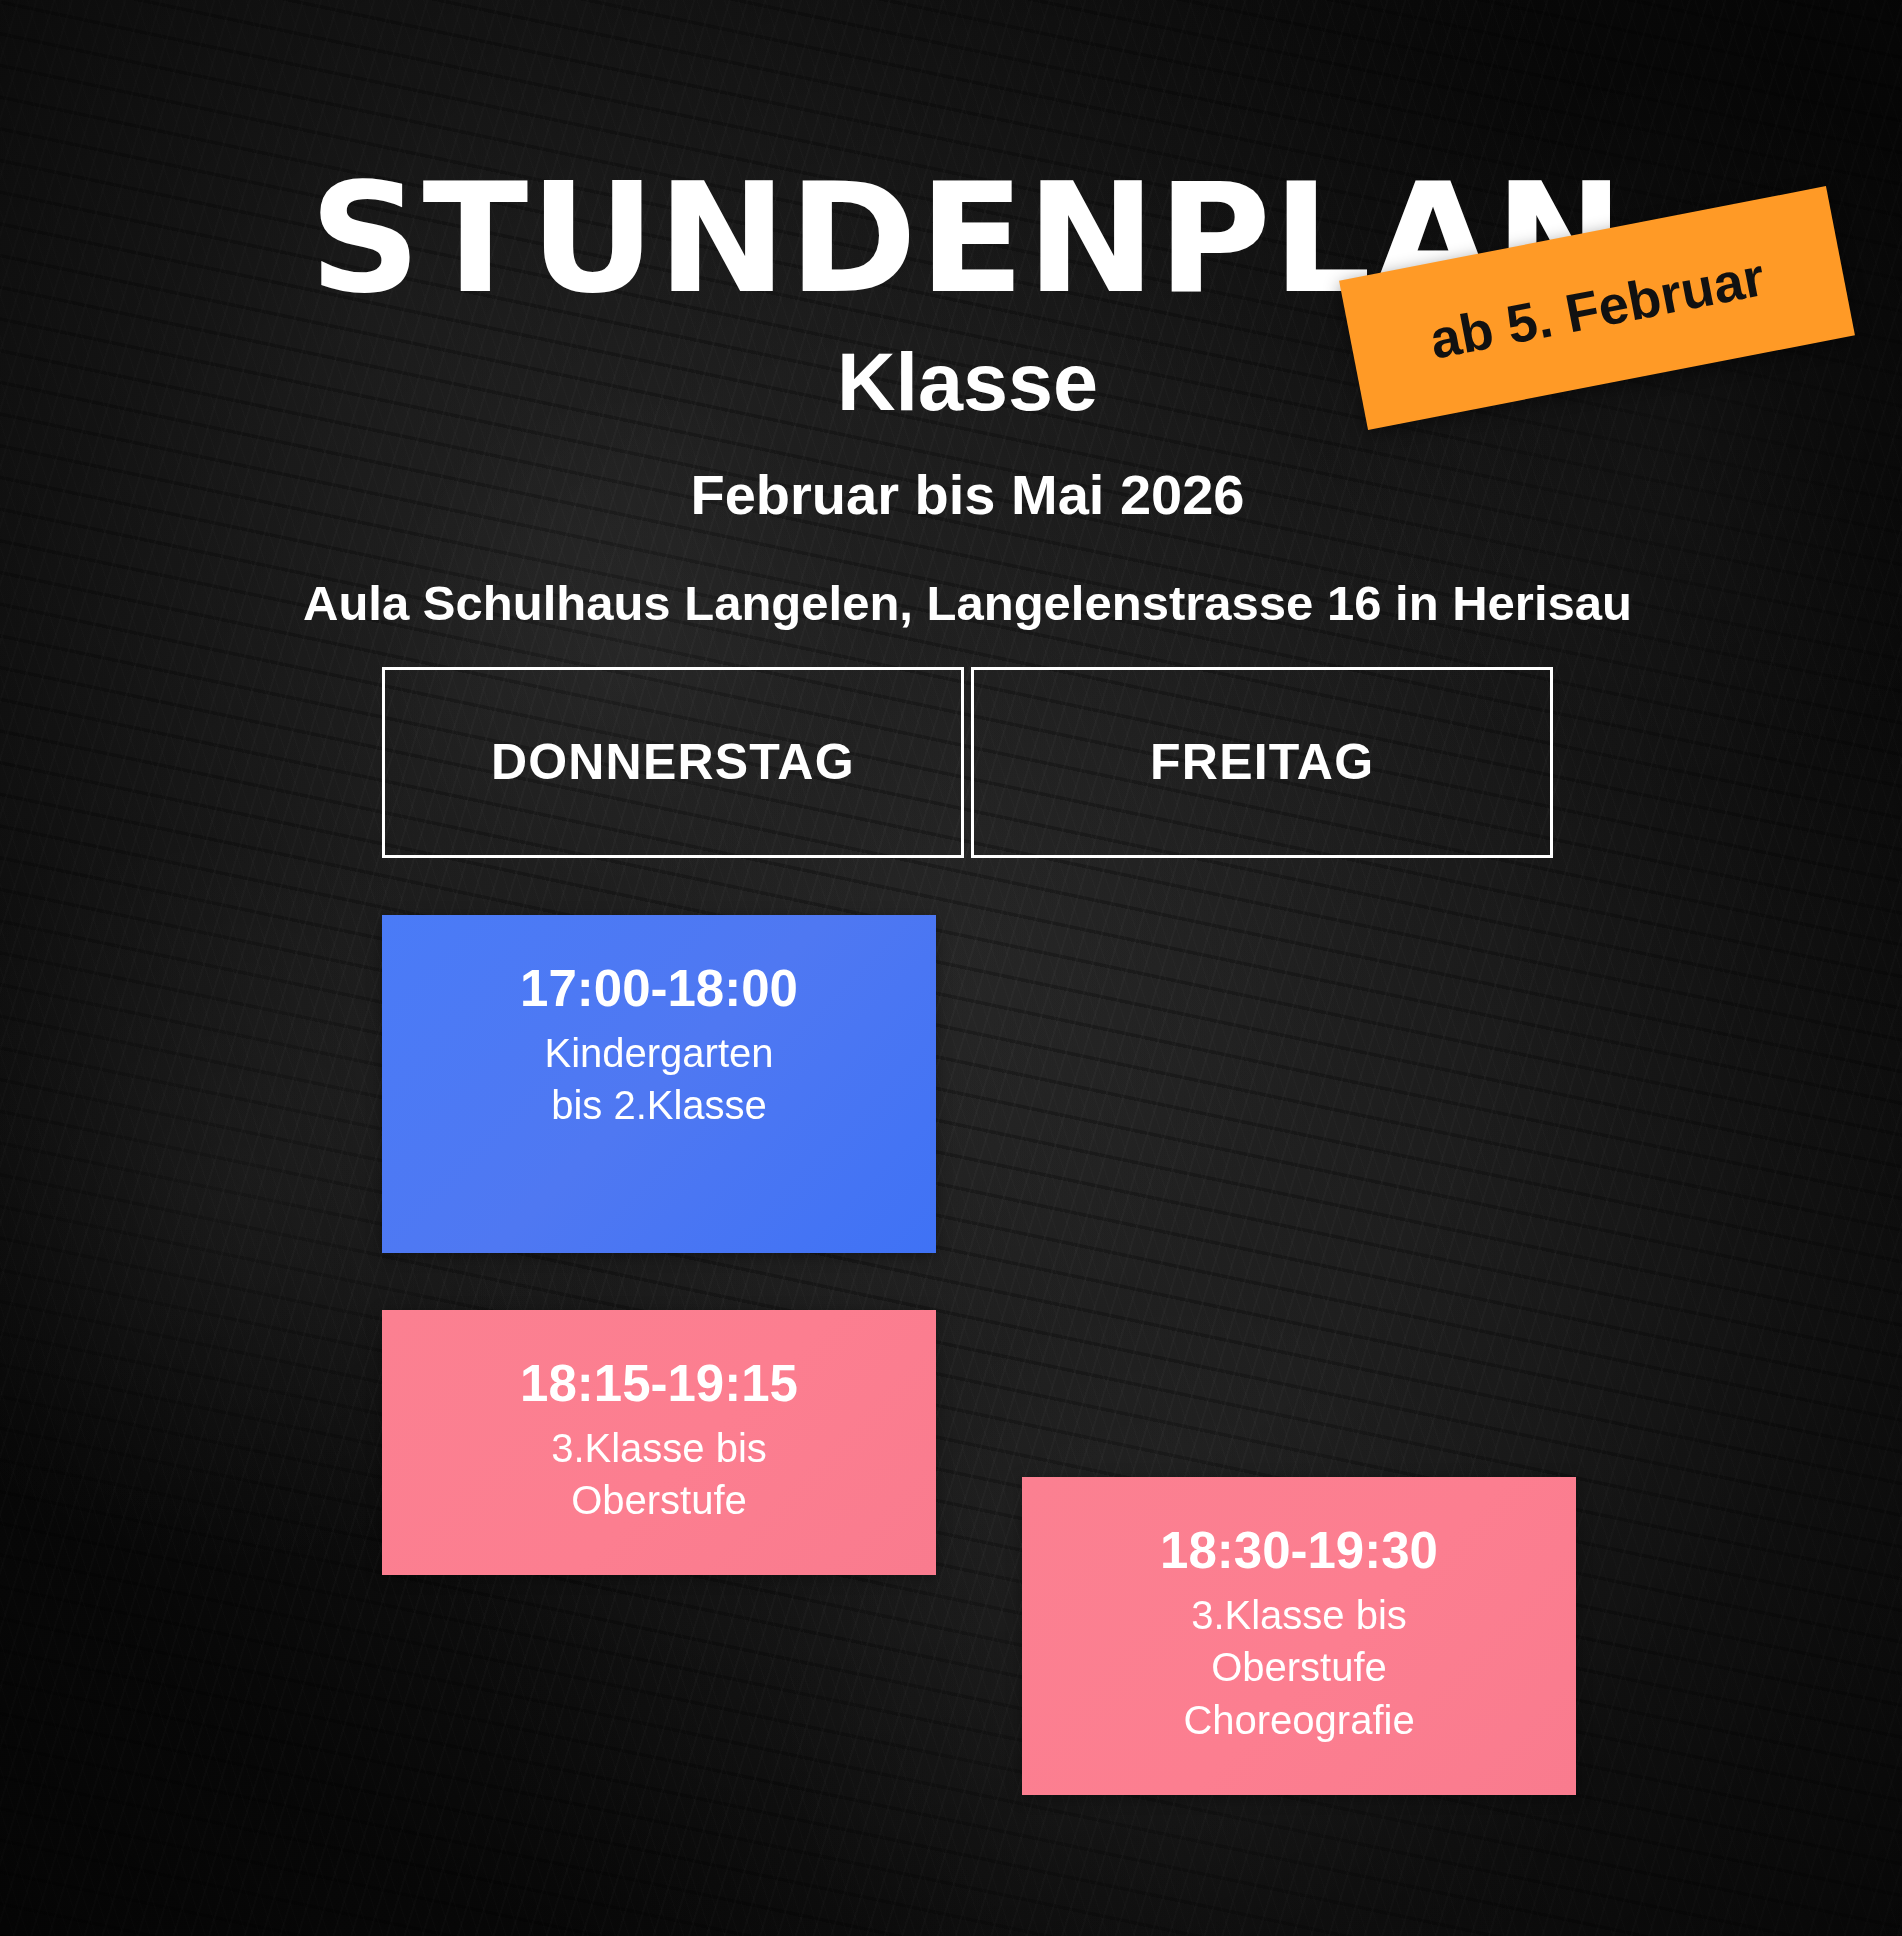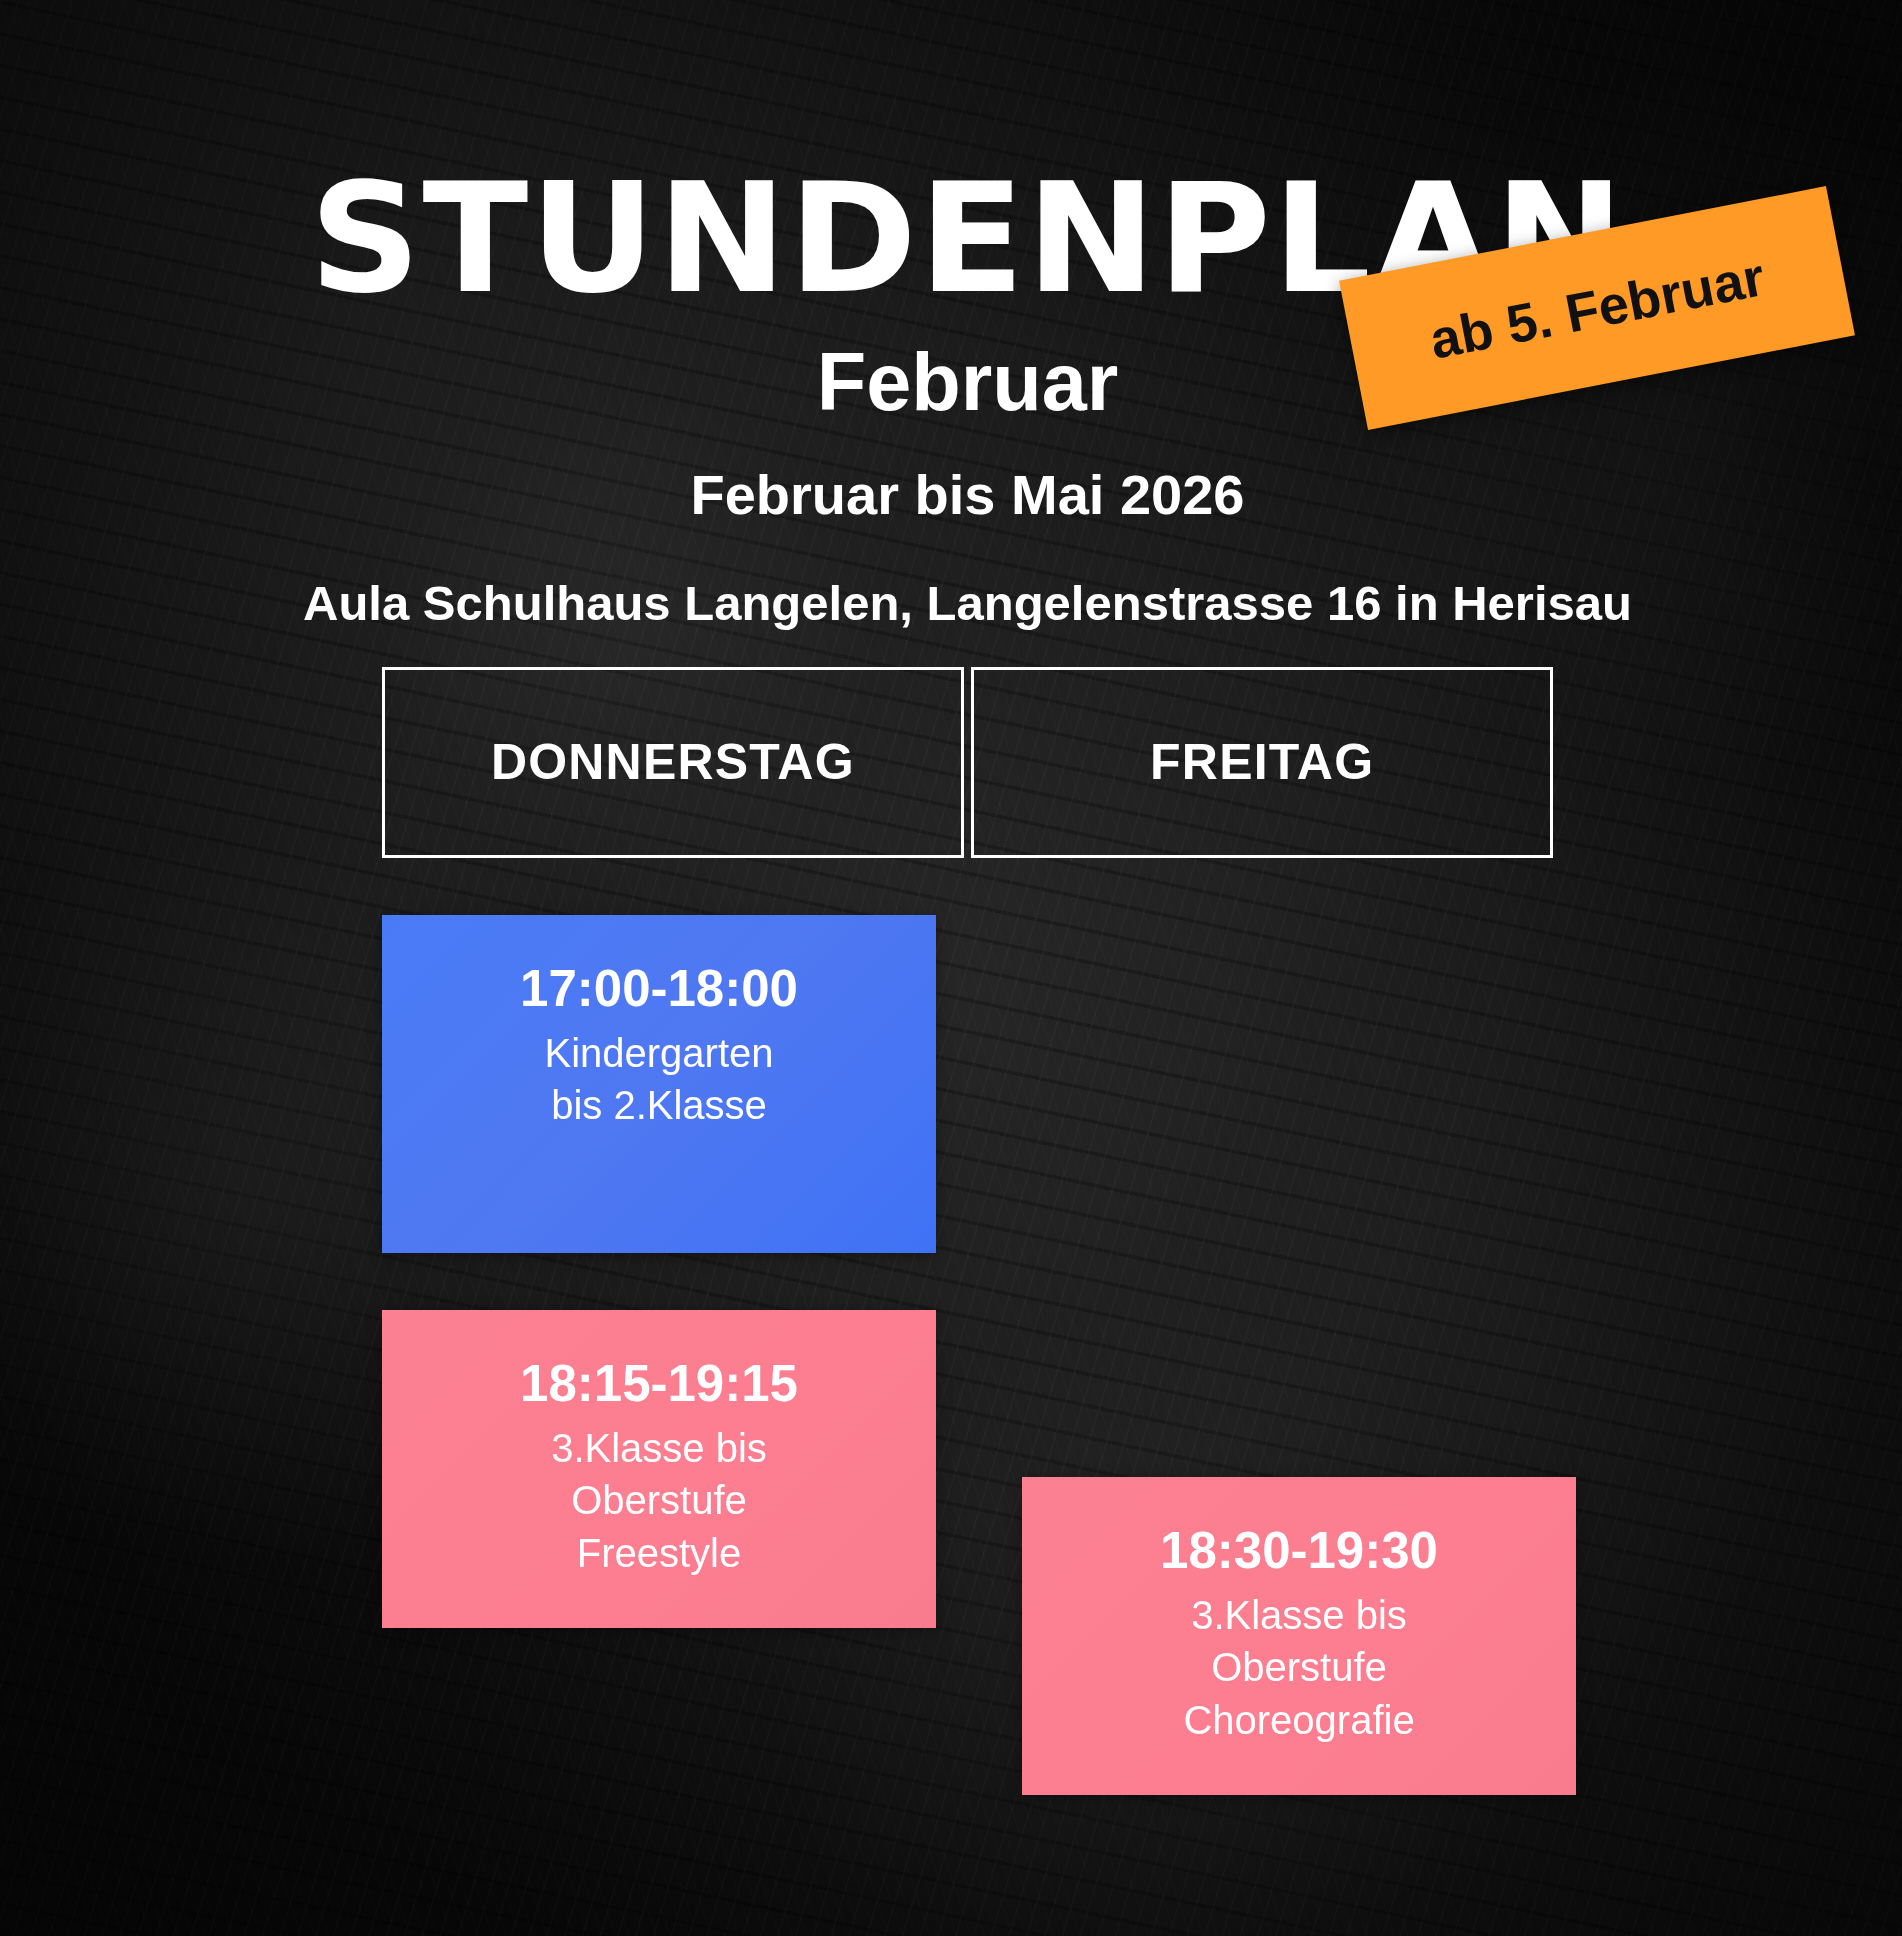--- a/index.html
+++ b/index.html
@@ -176,21 +176,21 @@
   <div class="texture-2"></div>
   <div class="vignette"></div>
 
   <div class="badge">
     <span>ab 5. Februar</span>
   </div>
 
   <div class="content">
 
     <div class="title">STUNDENPLAN</div>
-    <div class="subtitle">Februar</div>
+    <div class="subtitle">Klasse</div>
     <div class="period">Februar bis Mai 2026</div>
     <div class="venue">Aula Schulhaus Langelen, Langelenstrasse 16 in Herisau</div>
 
     <div class="day-header-row">
       <div class="day-header">
         <span>DONNERSTAG</span>
       </div>
       <div class="day-header">
         <span>FREITAG</span>
       </div>
@@ -203,21 +203,20 @@
         <div class="card blue">
           <div class="card-time">17:00-18:00</div>
           <div class="card-line">Kindergarten</div>
           <div class="card-line">bis 2.Klasse</div>
         </div>
 
         <div class="card pink">
           <div class="card-time">18:15-19:15</div>
           <div class="card-line">3.Klasse bis</div>
           <div class="card-line">Oberstufe</div>
-          <div class="card-line">Freestyle</div>
         </div>
 
       </div>
 
       <div class="col col-fri">
 
         <div class="card pink">
           <div class="card-time">18:30-19:30</div>
           <div class="card-line">3.Klasse bis</div>
           <div class="card-line">Oberstufe</div>

